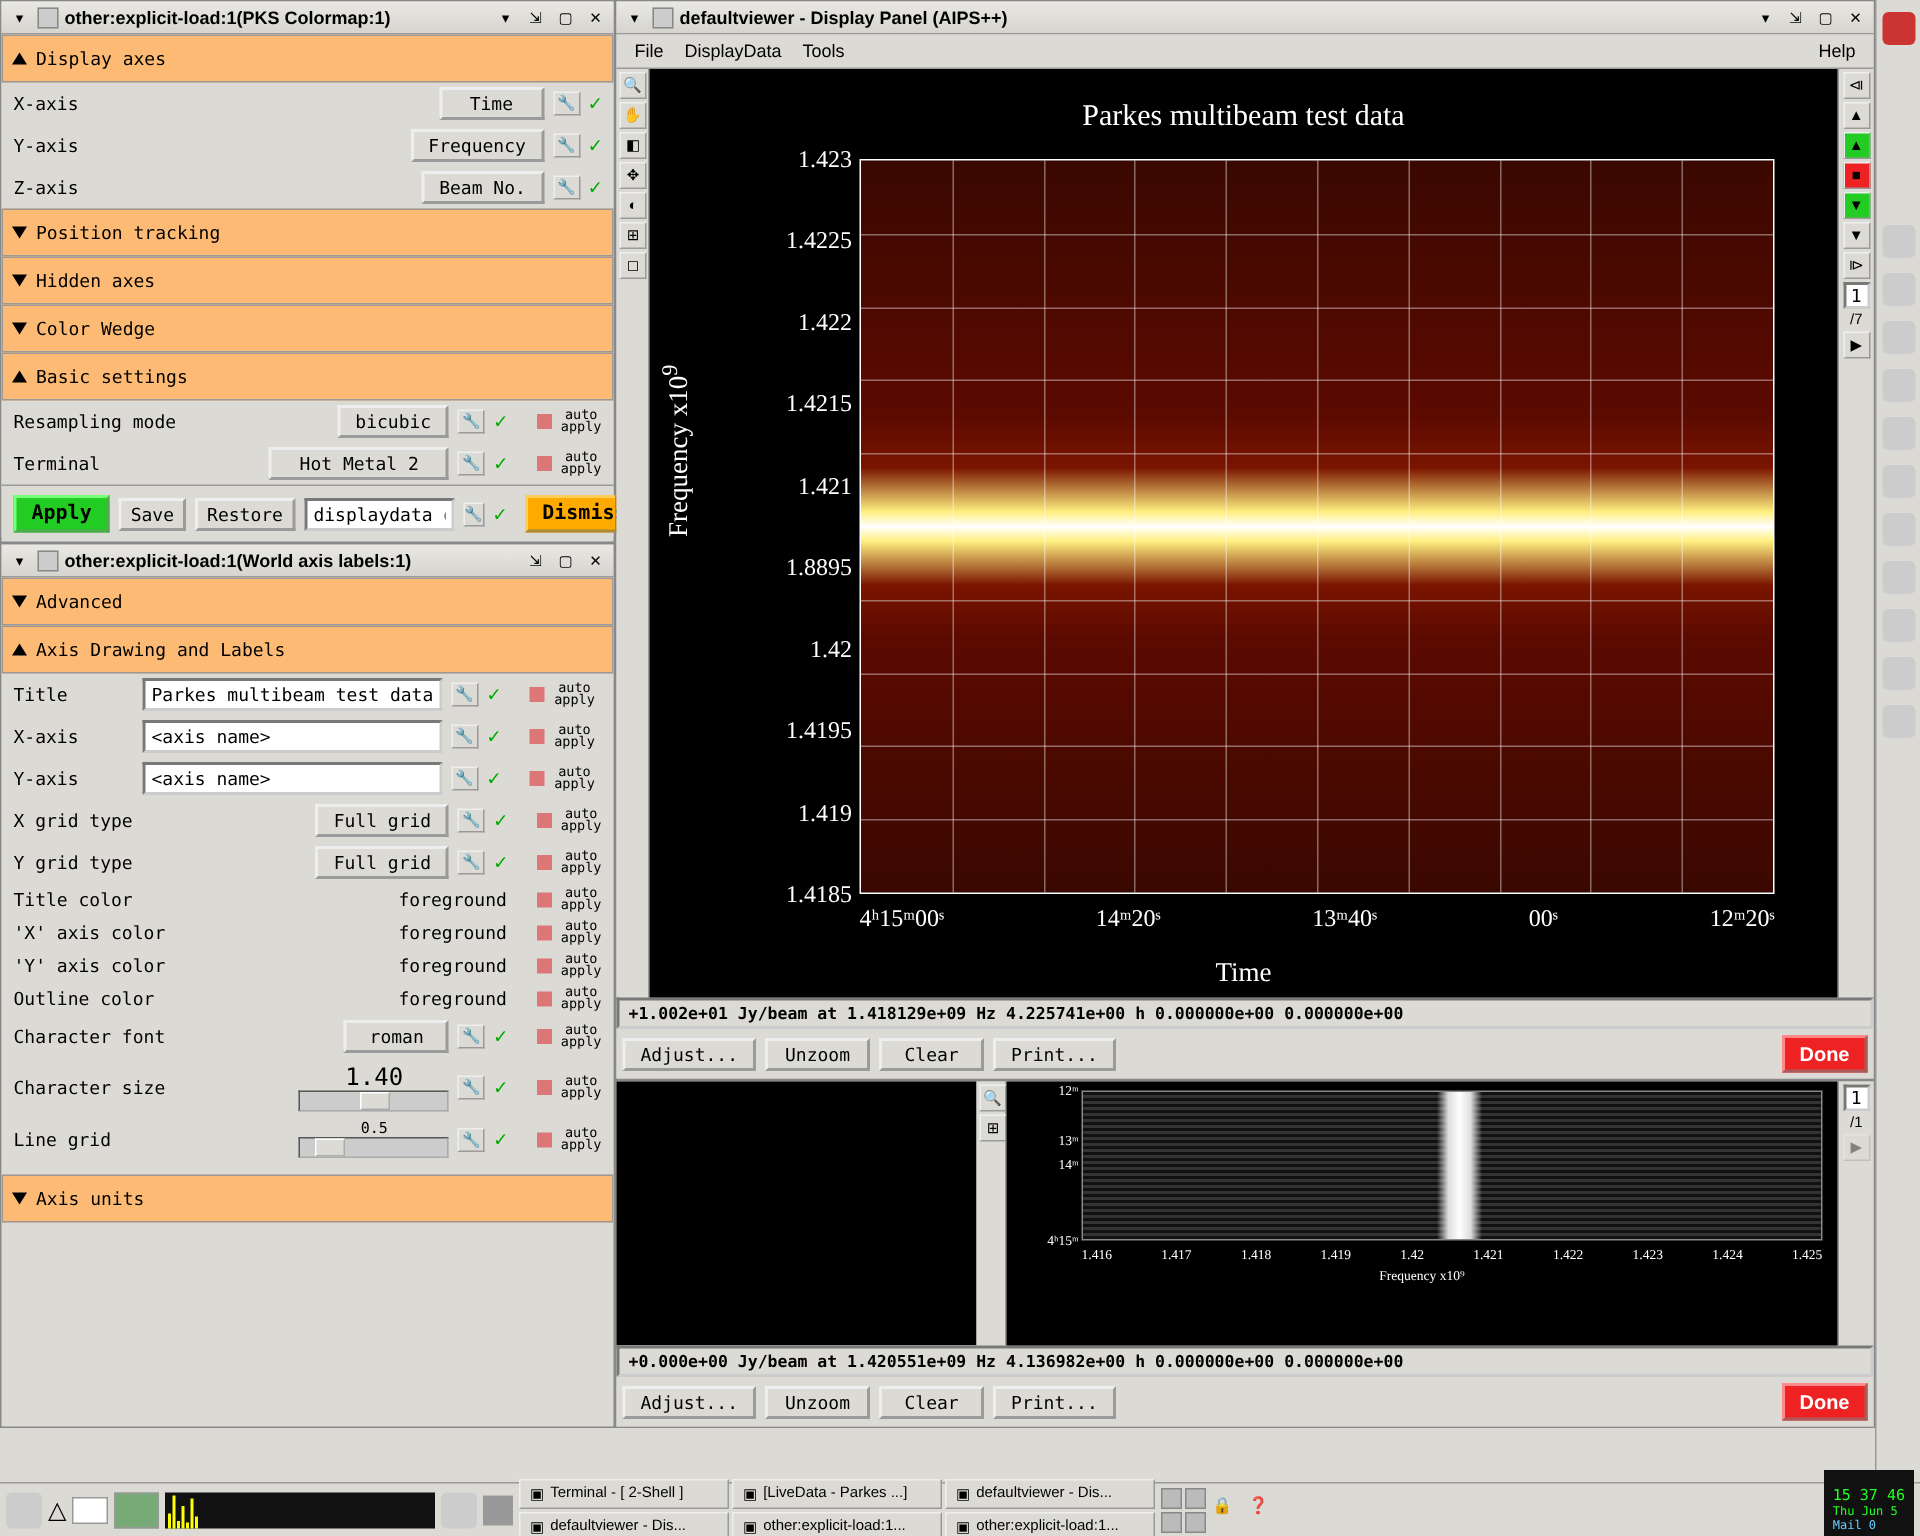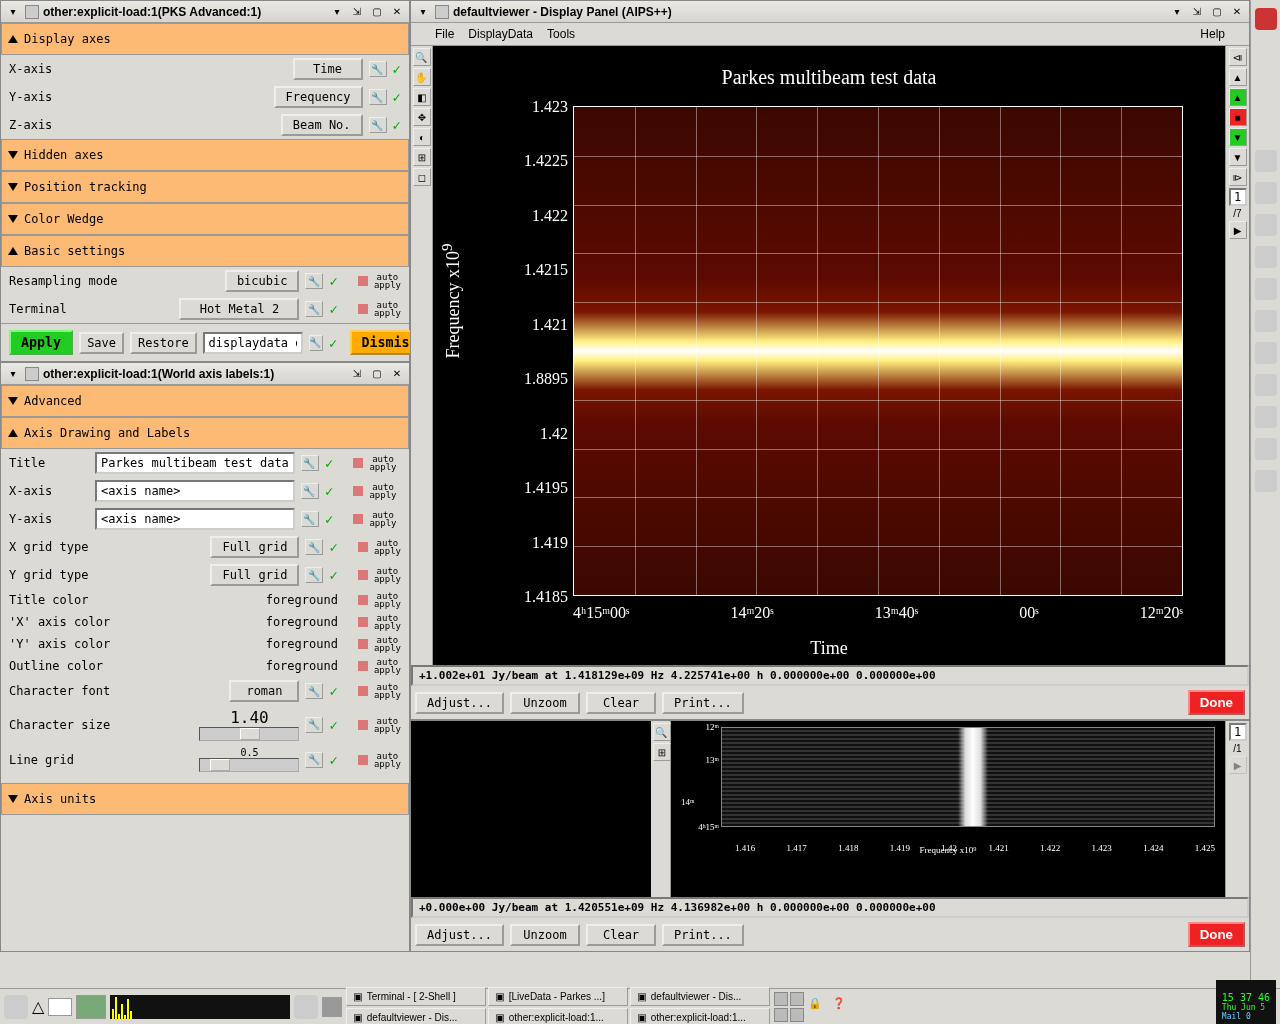--- a/index.html
+++ b/index.html
@@ -18,21 +18,21 @@
 .btn { background: #dcdad5; border: 2px outset #eee; padding: 2px 10px; font-family: monospace; font-size: 12px; cursor: pointer; min-width: 70px; text-align: center; }
 .btn-sm { min-width: auto; padding: 2px 6px; }
 .input { background: white; border: 2px inset #ccc; padding: 2px 4px; font-family: monospace; font-size: 12px; }
 .wrench { width: 18px; height: 16px; background: #dcdad5; border: 1px outset #eee; display: inline-flex; align-items: center; justify-content: center; font-size: 10px; cursor: pointer; }
 .check { color: #0a0; font-weight: bold; font-size: 14px; }
 .pink-sq { width: 10px; height: 10px; background: #d77; display: inline-block; }
 .auto-apply { font-size: 9px; line-height: 8px; text-align: center; }
 .btn-apply { background: #2c2; border: 2px outset #7f7; font-weight: bold; padding: 3px 10px; cursor: pointer; font-family: monospace; }
 .btn-dismiss { background: #fa0; border: 2px outset #fc5; font-weight: bold; padding: 3px 10px; cursor: pointer; font-family: monospace; }
 .btn-done { background: #e22; color: white; border: 2px outset #f88; font-weight: bold; padding: 3px 10px; cursor: pointer; }
-.menubar { background: #dcdad5; padding: 4px 24px; display: flex; gap: 14px; border-bottom: 1px solid #999; }
+.menubar { background: #dcdad5; padding: 4px 12px; display: flex; gap: 14px; border-bottom: 1px solid #999; }
 .menubar span { cursor: pointer; font-size: 12px; }
 .toolbar-v { width: 22px; background: #dcdad5; border-right: 1px solid #999; display: flex; flex-direction: column; gap: 2px; padding: 2px; }
 .toolbar-v .tbtn, .toolbar-r .tbtn { width: 18px; height: 18px; background: #dcdad5; border: 1px outset #eee; display: flex; align-items: center; justify-content: center; font-size: 10px; cursor: pointer; }
 .toolbar-r { width: 24px; background: #dcdad5; border-left: 1px solid #999; display: flex; flex-direction: column; gap: 2px; padding: 2px; align-items: center; }
 .plot-area { background: black; flex: 1; position: relative; color: white; font-family: serif; }
 .status { background: #dcdad5; border: 2px inset #ccc; padding: 2px 6px; font-family: monospace; font-size: 11px; font-weight: bold; }
 .btnbar { background: #dcdad5; padding: 4px; display: flex; gap: 6px; align-items: center; }
 .slider { width: 100px; height: 14px; background: #ccc; border: 1px inset #aaa; position: relative; }
 .slider .thumb { position: absolute; width: 20px; height: 12px; background: #dcdad5; border: 1px outset #fff; top: 0; }
 .taskbar { position: absolute; bottom: 0; left: 0; right: 0; height: 36px; background: #dcdad5; border-top: 1px solid #999; display: flex; align-items: center; padding: 0 4px; gap: 4px; }
@@ -41,21 +41,21 @@
 .syspanel { position: absolute; right: 0; top: 0; width: 30px; height: 988px; background: #dcdad5; border-left: 1px solid #999; display: flex; flex-direction: column; align-items: center; gap: 10px; padding-top: 8px; }
 .syspanel .sicon { width: 22px; height: 22px; background: #ccc; border-radius: 4px; cursor: pointer; }
 </style>
 </head>
 <body>
 
 <div style="position:absolute; left:0; top:0; width:410px; height:362px; border:1px solid #888;">
   <div class="titlebar">
     <span class="win-ctl">▾</span>
     <span class="wicon"></span>
-    <span class="title">other:explicit-load:1(PKS Advanced:1)</span>
+    <span class="title">other:explicit-load:1(PKS Colormap:1)</span>
     <span class="win-ctl">▾</span>
     <span class="win-ctl">⇲</span>
     <span class="win-ctl">▢</span>
     <span class="win-ctl">✕</span>
   </div>
   <div class="panel">
     <div class="section-hdr">
         <span class="tri tri-up"></span>
         <span>Display axes</span>
       </div>
@@ -75,25 +75,25 @@
       </div>
     <div class="row">
         <span class="label">Z-axis</span>
         <span style="flex:1"></span>
         <button class="btn">Beam No.</button>
         <span class="wrench">🔧</span>
         <span class="check">✓</span>
       </div>
     <div class="section-hdr">
         <span class="tri tri-down"></span>
+        <span>Position tracking</span>
+      </div>
+    <div class="section-hdr">
+        <span class="tri tri-down"></span>
         <span>Hidden axes</span>
-      </div>
-    <div class="section-hdr">
-        <span class="tri tri-down"></span>
-        <span>Position tracking</span>
       </div>
     <div class="section-hdr">
         <span class="tri tri-down"></span>
         <span>Color Wedge</span>
       </div>
     <div class="section-hdr">
         <span class="tri tri-up"></span>
         <span>Basic settings</span>
       </div>
     <div class="row">
@@ -381,24 +381,24 @@
       <div class="tbtn">🔍</div>
       <div class="tbtn">⊞</div>
     </div>
     <div class="plot-area" style="flex:1; font-size:9px;">
       <div id="mini-heat" style="position:absolute; left:50px; top:6px; right:10px; height:100px; background:repeating-linear-gradient(to bottom, #111 0px, #111 2px, #333 2px, #333 4px); border:1px solid #888;">
         <div style="position:absolute; left:48%; width:30px; height:100%; background:linear-gradient(to right, transparent, #ddd, white, #ddd, transparent);"></div>
       </div>
       <div id="yticks2" style="position:absolute; left:10px; top:6px; height:100px; width:38px;">
           <div style="position: absolute; right: 0px; top: -5px; text-align: right; width: 38px;">12ᵐ</div>
           <div style="position: absolute; right: 0px; top: 28.3333px; text-align: right; width: 38px;">13ᵐ</div>
-          <div style="position: absolute; right: 0px; top: 70px; width: 38px;">14ᵐ</div>
+          <div style="position: absolute; right: 0px; top: 44px; text-align: right; width: 38px;">14ᵐ</div>
           <div style="position: absolute; right: 0px; top: 95px; text-align: right; width: 38px;">4ʰ15ᵐ</div>
         </div>
-      <div id="xticks2" style="position:absolute; left:64px; right:10px; top:110px; display:flex; justify-content:space-between; font-size:9px;margin-top:12px;">
+      <div id="xticks2" style="position:absolute; left:50px; right:10px; top:110px; display:flex; justify-content:space-between; font-size:9px;">
           <div>1.416</div>
           <div>1.417</div>
           <div>1.418</div>
           <div>1.419</div>
           <div>1.42</div>
           <div>1.421</div>
           <div>1.422</div>
           <div>1.423</div>
           <div>1.424</div>
           <div>1.425</div>

